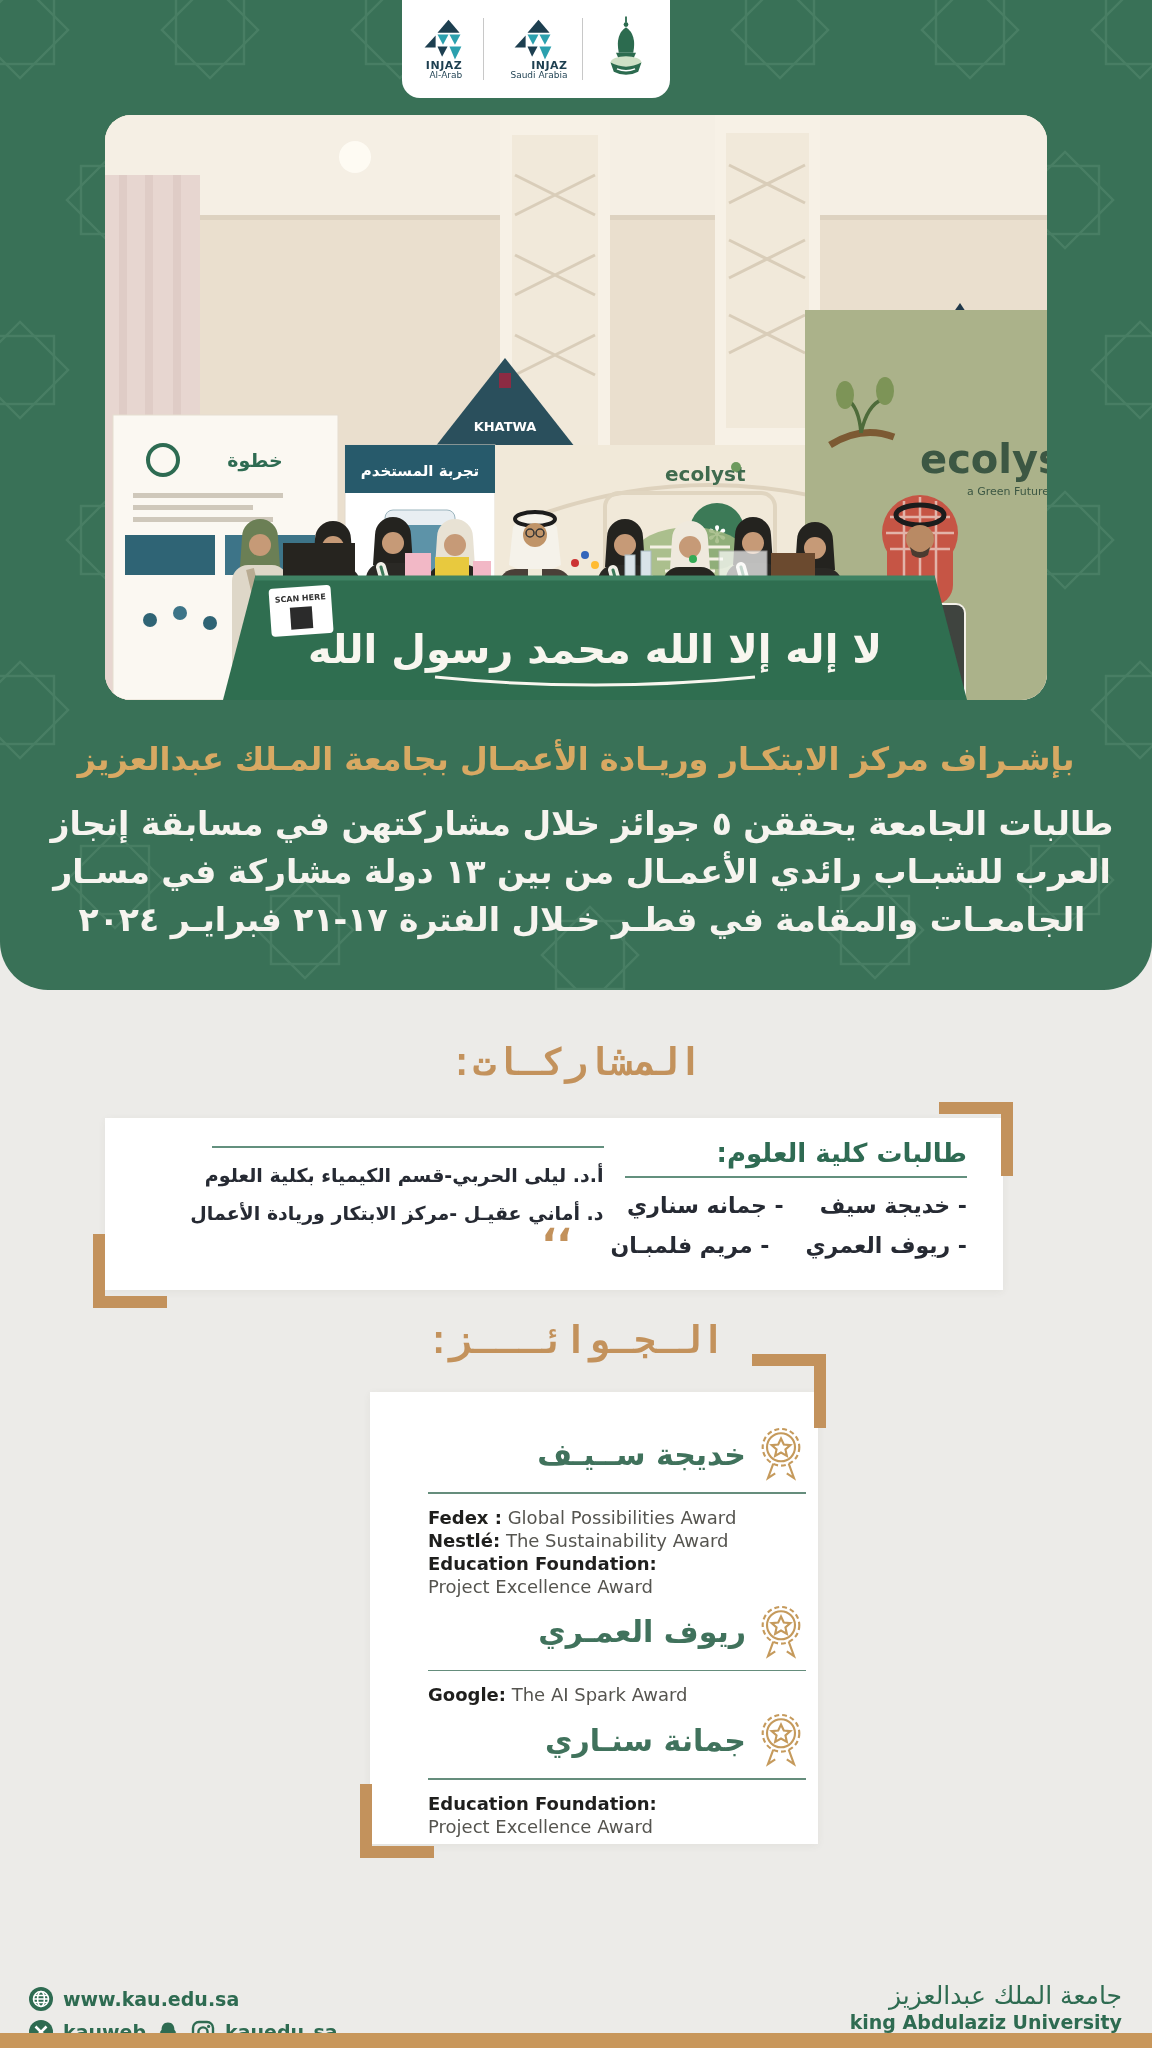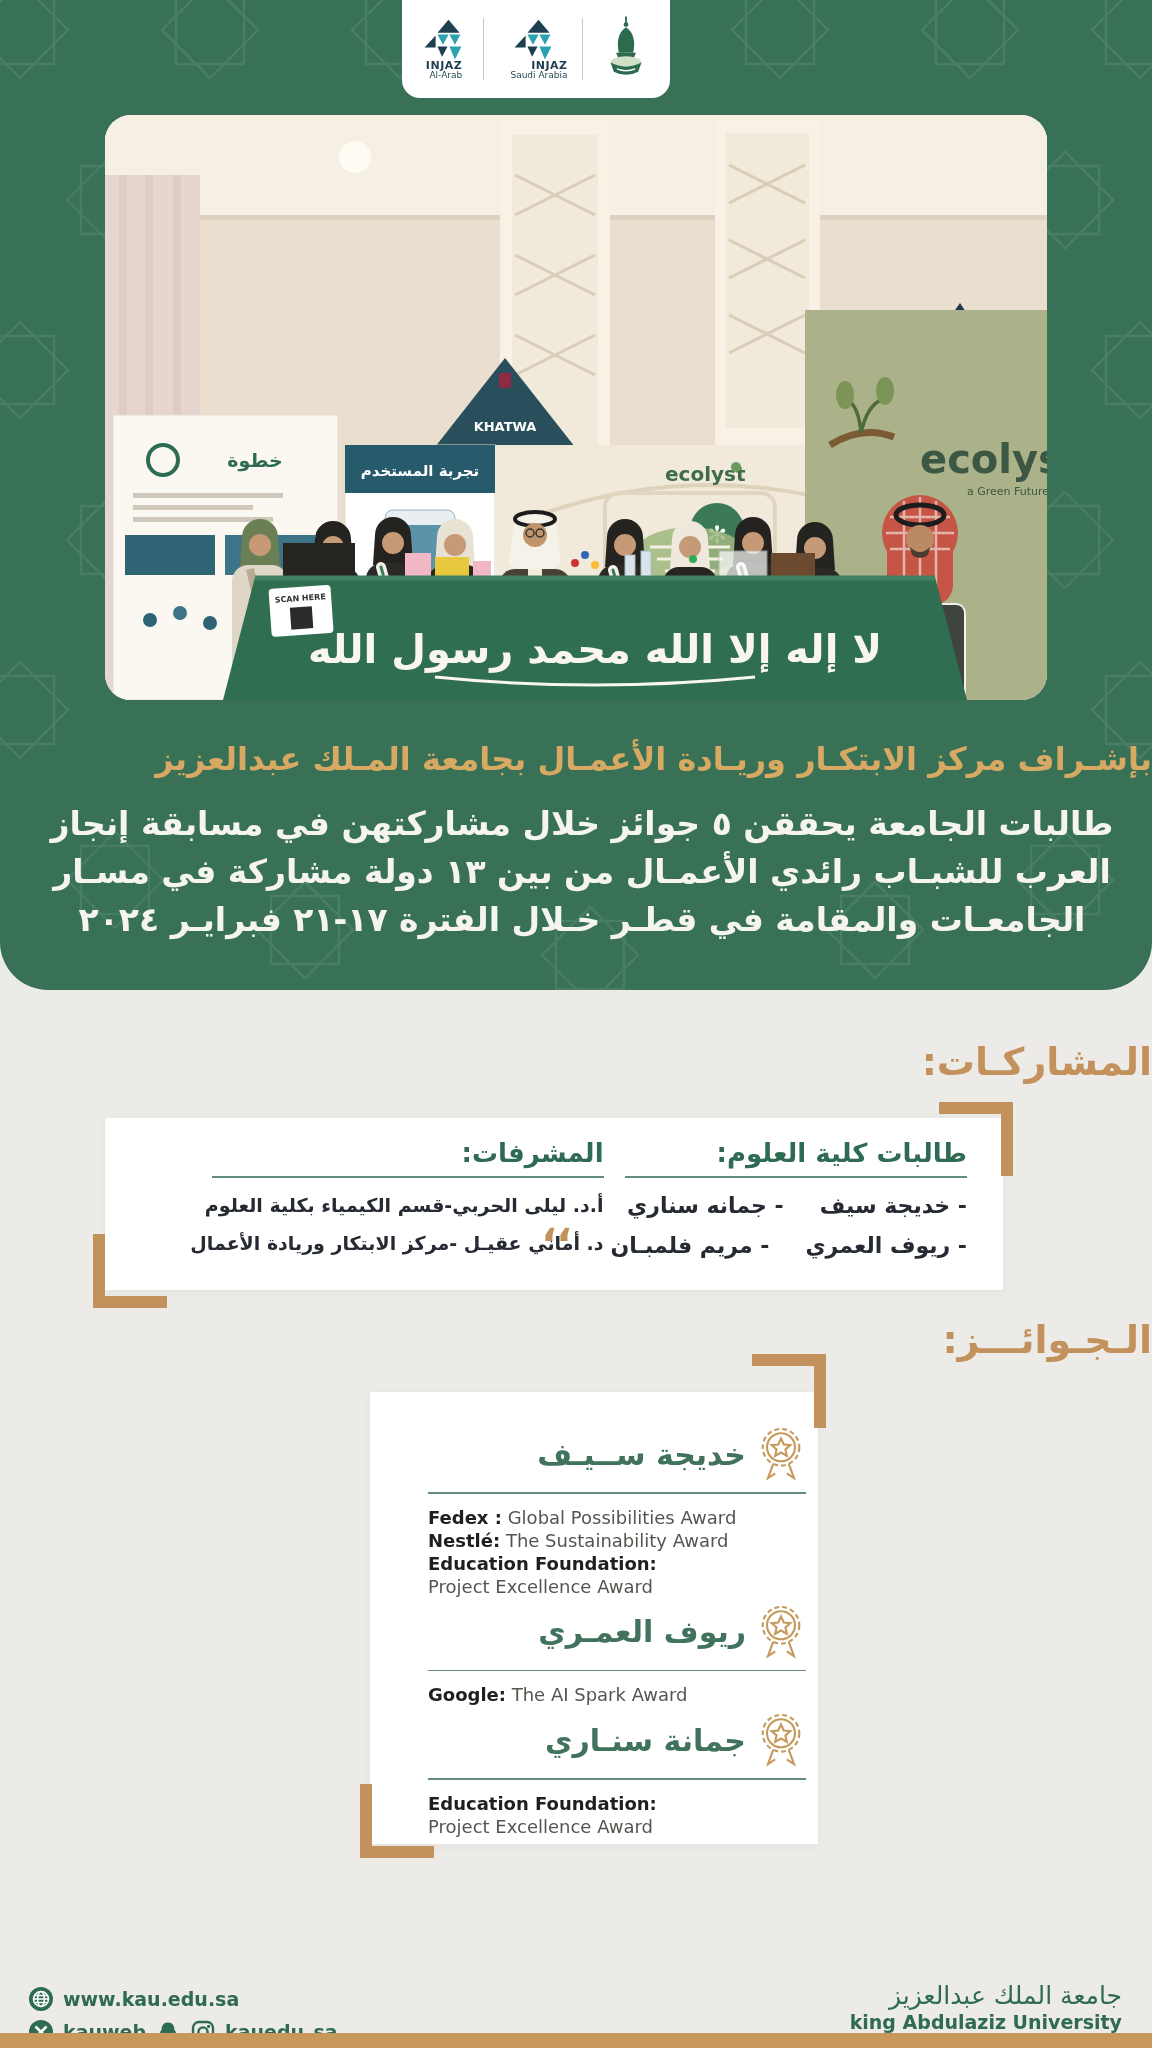--- a/index.html
+++ b/index.html
@@ -13,27 +13,27 @@
              border-radius:0 0 18px 18px;display:flex;align-items:center;justify-content:center;
              gap:14px;z-index:3;}
   .logo{display:flex;flex-direction:column;align-items:center;}
   .logo-text{text-align:right;align-self:flex-start;margin-top:-4px;line-height:1.05;}
   .logo-text .l1{display:block;font-weight:bold;font-size:11px;color:#1d3f50;letter-spacing:.5px;}
   .logo-text .l2{display:block;font-size:9px;color:#1d3f50;margin-left:12px;}
   .vdiv{width:1px;height:62px;background:#c8c8c8;}
   .photo{position:absolute;left:105px;top:115px;width:942px;height:585px;border-radius:26px;
          overflow:hidden;background:#eadfce;z-index:2;}
   .photo svg{display:block;width:100%;height:100%;font-family:"DejaVu Sans",sans-serif;}
-  .supervision{position:absolute;left:0;right:0;top:740px;text-align:right;color:#d8a963;
+  .supervision{position:absolute;left:0;right:0;top:740px;text-align:center;color:#d8a963;
                font-size:32px;font-weight:bold;z-index:2;}
   .headline{position:absolute;left:12px;right:0;top:800px;text-align:center;color:#f6f4ef;
             font-size:33px;font-weight:bold;line-height:48px;z-index:2;}
   
-  .section-heading{position:absolute;left:0;right:0;text-align:right;color:#c3925c;
-                   font-size:38px;font-weight:bold;}
+  .section-heading{position:absolute;left:0;right:0;text-align:center;color:#c3925c;
+                   font-size:38px;font-weight:bold;font-family:Liberation Mono, monospace;}
   .h-participants{top:1040px;}
   .h-awards{top:1318px;}
   
   .card{position:absolute;background:#ffffff;box-shadow:0 2px 8px rgba(60,60,50,.06);}
   .bracket{position:absolute;width:62px;height:62px;}
   .bracket.tr{border-top:12px solid #c3925c;border-right:12px solid #c3925c;}
   .bracket.bl{border-bottom:12px solid #c3925c;border-left:12px solid #c3925c;}
   .participants-card{left:105px;top:1118px;width:898px;height:172px;}
   .participants-card .bracket.tr{top:-16px;right:-10px;}
   .participants-card .bracket.bl{bottom:-18px;left:-12px;}
@@ -340,21 +340,20 @@
         <div class="names-row">
           <span>- خديجة سيف</span>
           <span>- جمانه سناري</span>
         </div>
         <div class="names-row">
           <span>- ريوف العمري</span>
           <span>- مريم فلمبـان</span>
         </div>
       </div>
       <div class="col sups">
-        <div class="col-title">المشرفات:</div>
         <div class="uline"></div>
         <div class="sup-line">أ.د. ليلى الحربي-قسم الكيمياء بكلية العلوم</div>
         <div class="sup-line">د. أماني عقيـل -مركز الابتكار وريادة الأعمال</div>
       </div>
     </div>
     <div class="quote">،،</div>
   </div>
 
   <div class="section-heading h-awards" dir="rtl">الـجـوائـــز:</div>
 

